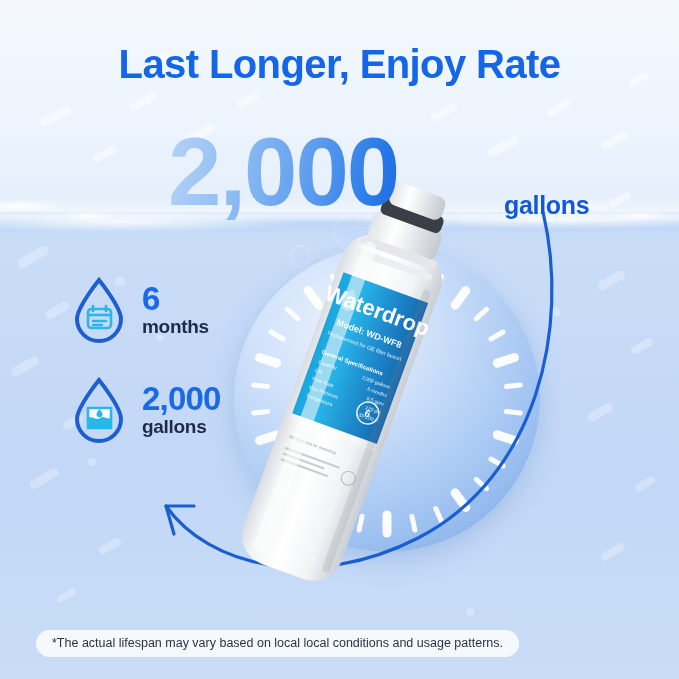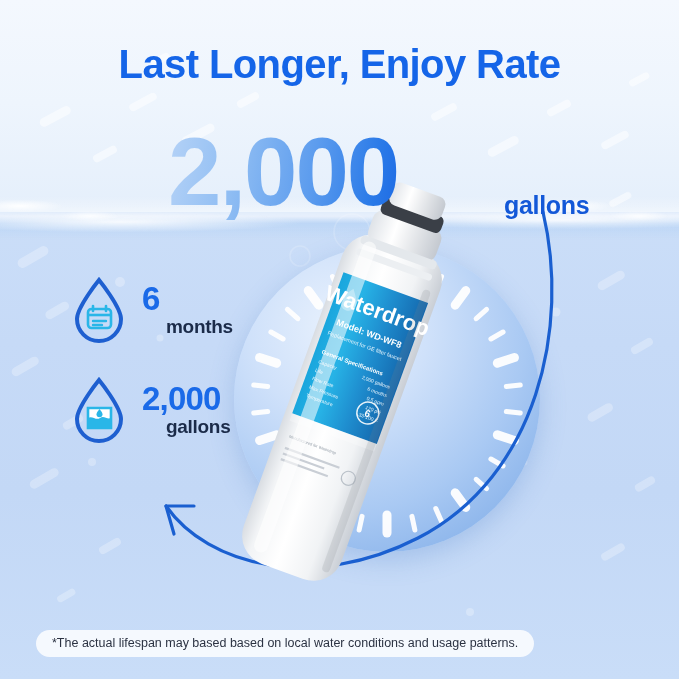--- a/index.html
+++ b/index.html
@@ -75,21 +75,21 @@
   
   .badge{position:absolute;display:flex;align-items:center;}
   .badge.b1{left:70px;top:276px;}
   .badge.b2{left:70px;top:376px;}
   .badge .drop{width:58px;height:68px;flex:0 0 auto;}
   .badge .txt{margin-left:14px;}
   .badge .big{
     font-size:33px;font-weight:bold;color:#1a6ae8;line-height:.95;letter-spacing:-.8px;
   }
   .badge .sub{
-    font-size:19px;font-weight:bold;color:#1b2b49;line-height:1.05;margin-top:3px;letter-spacing:-.3px;margin-left:24px;
+    font-size:19px;font-weight:bold;color:#1b2b49;line-height:1.05;margin-top:3px;letter-spacing:-.3px;
   }
 
   
   .footnote{
     position:absolute;left:36px;top:630px;
     background:rgba(255,255,255,.82);
     border-radius:14px;padding:6px 16px 7px 16px;
     font-size:12.5px;color:#2b3242;white-space:nowrap;
   }
 </style>
@@ -296,15 +296,15 @@
       <path d="M18 32 h23 v20 h-23 z" fill="#ffffff" stroke="#29b6e8" stroke-width="2.6"></path>
       <path d="M18 42 c4 -3 8 3 12 0 c4 -3 7 2 11 0 v10 h-23 z" fill="#29b6e8"></path>
       <path d="M29.5 33 c2 2.6 3 4 3 5.2 a3 3 0 0 1 -6 0 c0 -1.2 1 -2.6 3 -5.2z" fill="#29b6e8"></path>
     </svg>
     <div class="txt">
       <div class="big">2,000</div>
       <div class="sub">gallons</div>
     </div>
   </div>
 
-  <div class="footnote">*The actual lifespan may based based on local water conditions and usage patterns.</div>
+  <div class="footnote">*The actual lifespan may vary based on local local conditions and usage patterns.</div>
 
 </div>
 
 </body></html>

